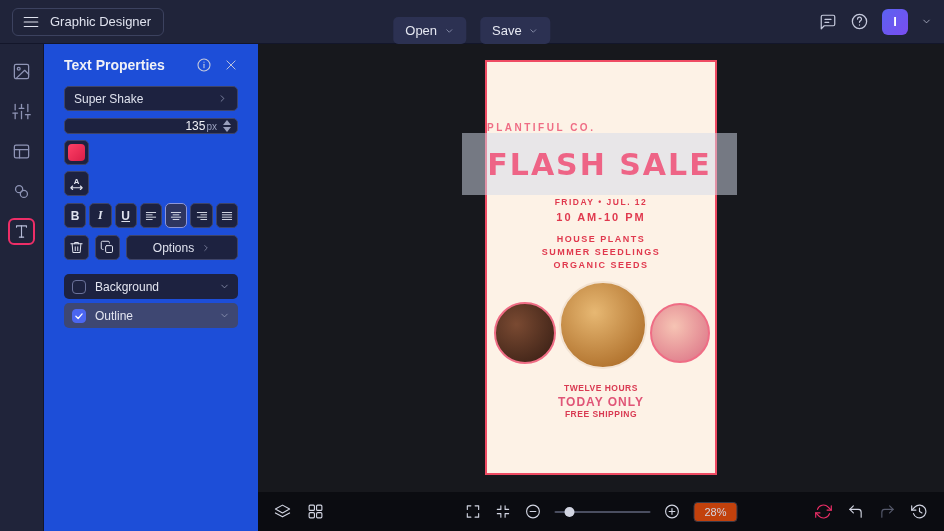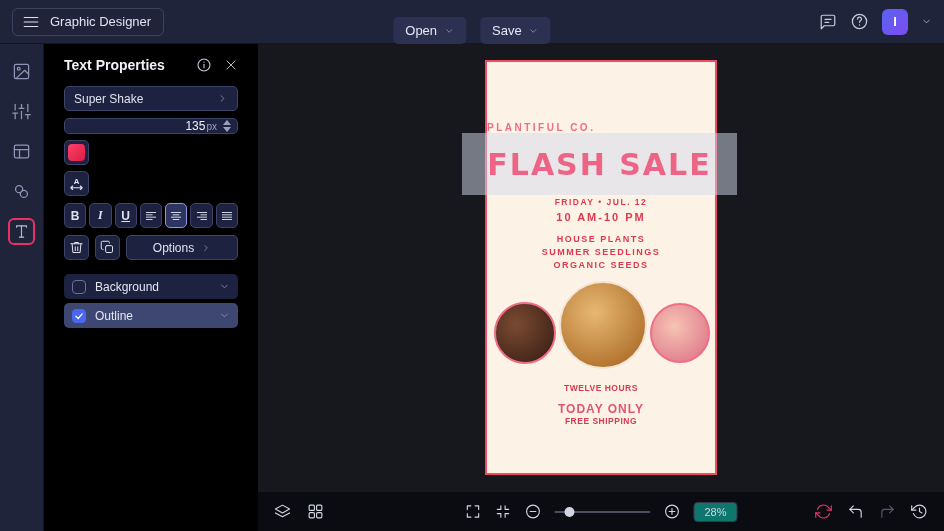--- a/index.html
+++ b/index.html
@@ -30,21 +30,21 @@
 
   
   .rail { position:absolute; top:44px; left:0; width:44px; bottom:0; background:#20243a; z-index:5;
           display:flex; flex-direction:column; align-items:center; padding-top:14px; gap:13px;
           border-right:1px solid #13162a; }
   .rail-item { width:27px; height:27px; display:flex; align-items:center; justify-content:center;
                color:#8e94b5; cursor:pointer; background:none; border:none; border-radius:6px; }
   .rail-item.active { border:2px solid #ed2e67; color:#b6bbd6; }
 
   
-  .panel { position:absolute; top:44px; left:44px; width:214px; bottom:0; background:#000000;
+  .panel { position:absolute; top:44px; left:44px; width:214px; bottom:0; background:#1d4ed8;
            padding:13px 20px; z-index:5; }
   .panel-head { display:flex; align-items:center; margin-bottom:13px; }
   .panel-title { font-size:14px; font-weight:bold; color:#f0f1f7; }
   .panel-head .icon-btn.info { margin-left:auto; }
   .panel-head .icon-btn.close { margin-left:12px; }
   .ctl { background:#1d2240; border:1px solid #3e4468; border-radius:5px; color:#dfe2ee; }
   .font-select { display:flex; align-items:center; height:25px; padding:0 9px; font-size:12px;
                  margin-bottom:7px; cursor:pointer; width:100%; }
   .font-select .chev { margin-left:auto; color:#9aa0bd; }
   .size-row { display:flex; gap:6px; margin-bottom:7px;flex-direction:column; }
@@ -93,37 +93,37 @@
                  font-weight:bold; letter-spacing:1.5px; color:#e0394e; line-height:13px; cursor:pointer; }
   .photo { position:absolute; border-radius:50%; cursor:pointer; }
   .photo.brownies { left:7px; top:240px; width:62px; height:62px; border:2px solid #ef6d85;
                     background:radial-gradient(circle at 35% 35%, #7a4a32, #45271a 75%); }
   .photo.croissants { left:72px; top:219px; width:88px; height:88px; border:2px solid #f3e3d3; z-index:2;
                       background:radial-gradient(circle at 40% 35%, #e7b873, #b0712c 80%); }
   .photo.macarons { left:163px; top:241px; width:60px; height:60px; border:2px solid #ef6d85;
                     background:radial-gradient(circle at 40% 38%, #f6c4b4, #e07f8d 80%); }
   .flyer-footer { position:absolute; top:321px; left:0; right:0; text-align:center; cursor:pointer; }
   .f-small { font-size:8.5px; font-weight:bold; letter-spacing:0.5px; color:#d93a52; }
-  .f-big { font-size:12px; font-weight:bold; letter-spacing:1px; color:#e05577; margin-top:9px; }
+  .f-big { font-size:12px; font-weight:bold; letter-spacing:1px; color:#e05577; margin-top:2px; }
 
   
   .bottombar { position:absolute; left:258px; right:0; bottom:0; height:39px; background:#0b0c11;
                display:flex; align-items:center; padding:0 16px; z-index:6; }
   .bb-left { display:flex; align-items:center; gap:16px; }
   .bb-center { position:absolute; left:50%; transform:translateX(-50%); display:flex;
                align-items:center; gap:13px; }
   .bb-right { margin-left:auto; display:flex; align-items:center; gap:15px; }
   .bb-ico { color:#d2d5e2; }
   .pink { color:#ed2e67; }
   .dim { color:#565a6c; }
   .zoom-slider { position:relative; width:96px; height:14px; display:flex; align-items:center; cursor:pointer; }
   .slider-track { width:100%; height:2px; background:#4a4e60; border-radius:1px; }
   .slider-knob { position:absolute; left:10px; top:2px; width:10px; height:10px; border-radius:50%;
                  background:#d2d5e2; cursor:grab; }
-  .zoom-pill { background:#0f766e; border:1px solid #363948; border-radius:4px; padding:3px 10px;
+  .zoom-pill { background:#c2410c; border:1px solid #363948; border-radius:4px; padding:3px 10px;
                font-size:11px; color:#d2d5e2; cursor:pointer; }
 </style>
 </head>
 <body>
 
 <div class="app">
 
   <header class="topbar">
     <button class="app-badge">
       <span>

